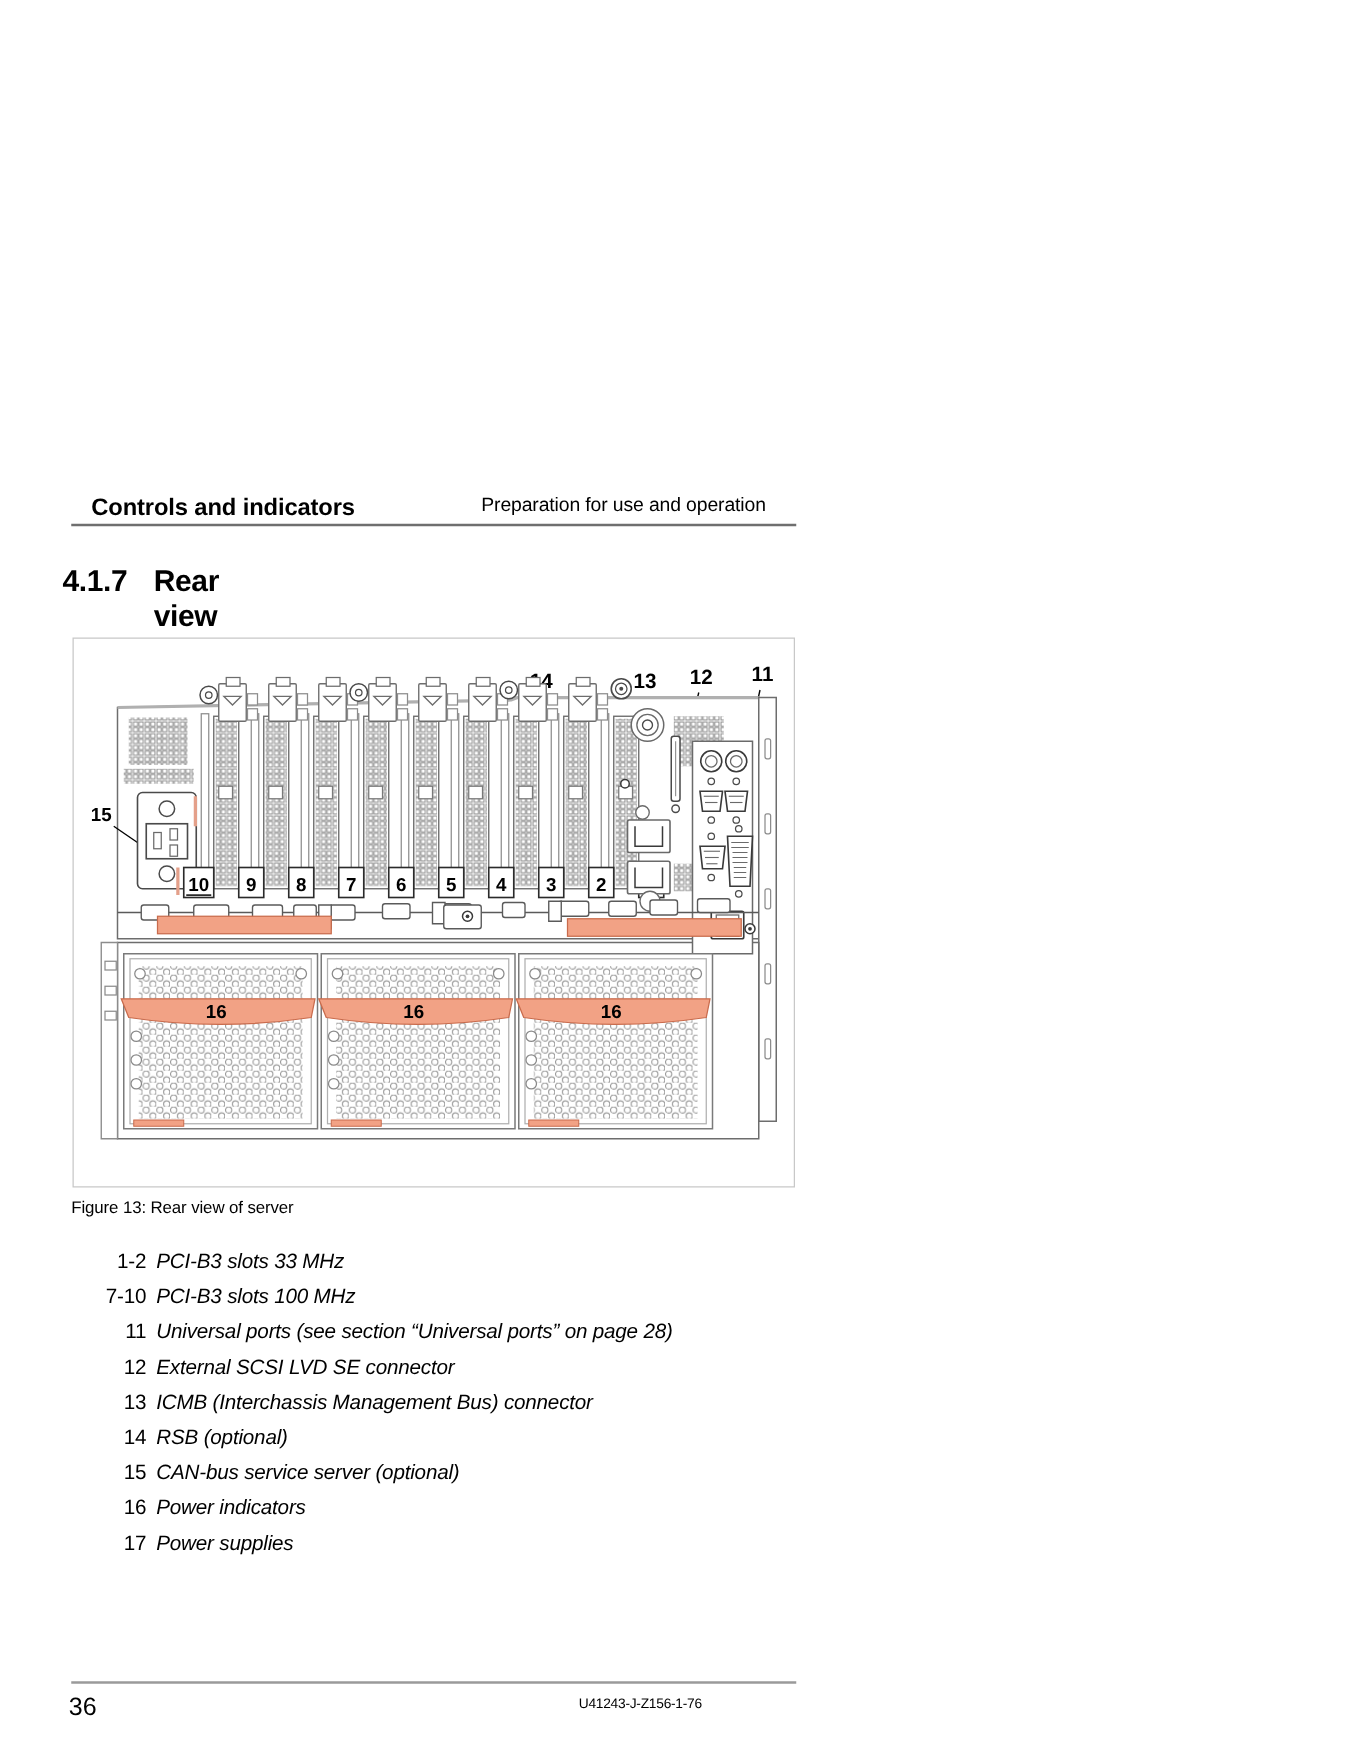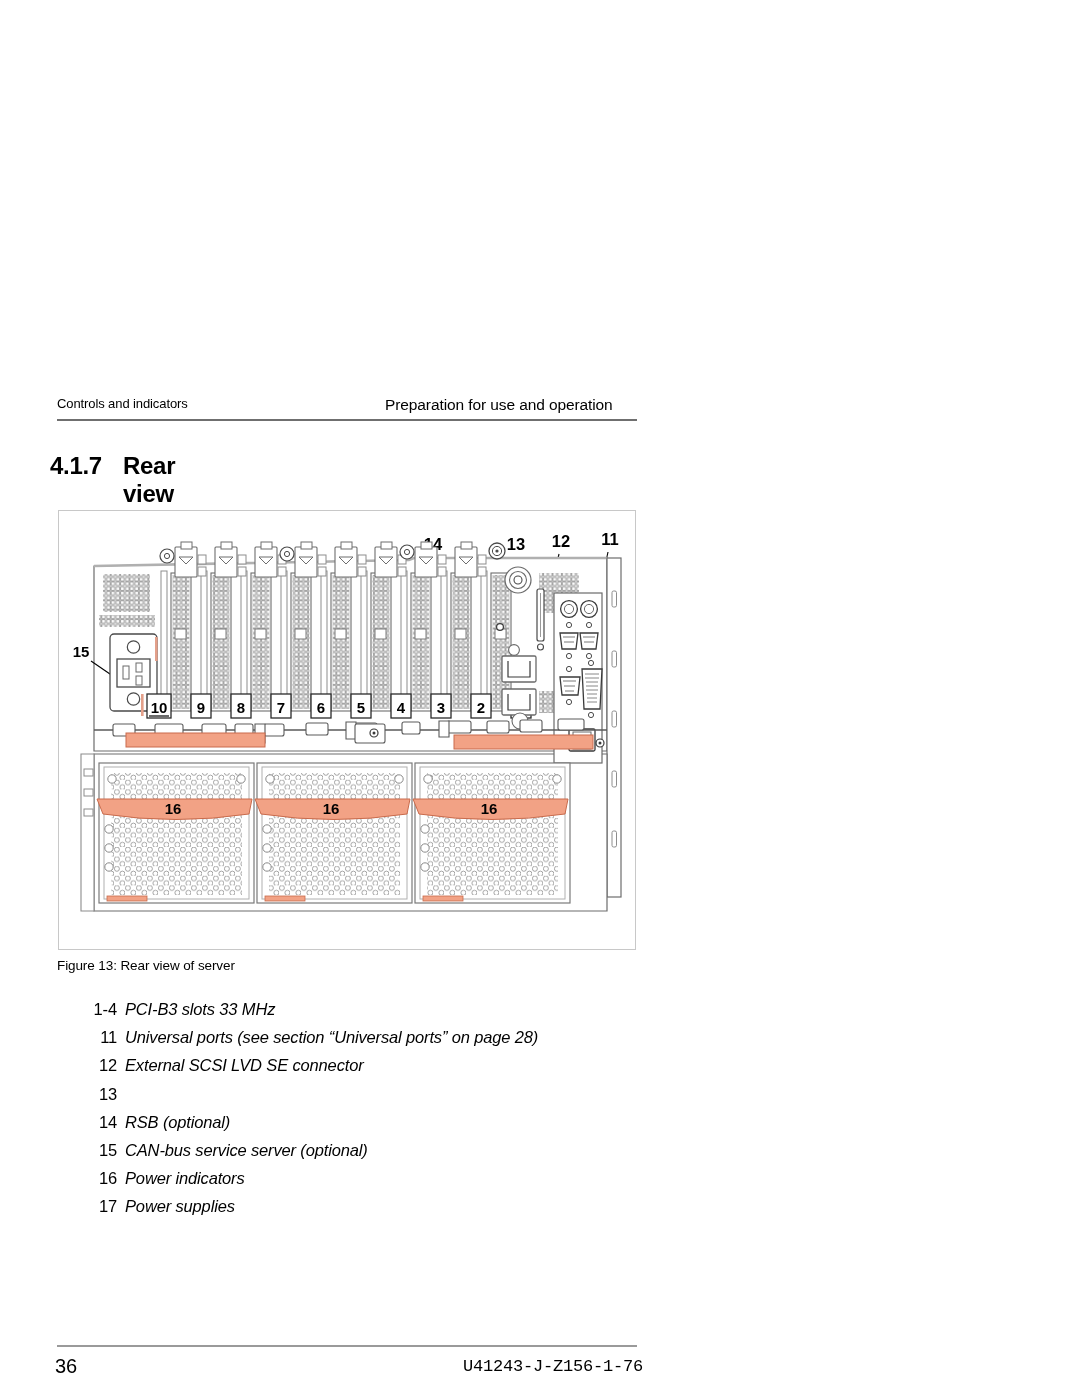--- a/index.html
+++ b/index.html
@@ -26,23 +26,23 @@
   
   .running-header {
     position: absolute;
     left: 57px;
     top: 396px;
     width: 580px;
     height: 30px;
   }
   .rh-left {
     position: absolute;
-    left: 0; top: 0;
-    font-size: 13px;
-    font-weight: normal;
+    left: 16px; top: 0;
+    font-size: 19px;
+    font-weight: bold;
     letter-spacing: -0.1px;
   }
   .rh-right {
     position: absolute;
     left: 328px; top: 0;
     font-size: 15.5px;
     font-weight: normal;
     letter-spacing: -0.1px;
   }
   .rh-rule {
@@ -141,23 +141,22 @@
   .footer-page {
     position: absolute;
     left: 55px;
     top: 1355px;
     font-size: 20px;
   }
   .footer-doc {
     position: absolute;
     left: 463px;
     top: 1357px;
-    font-size: 17px;
+    font-size: 11px;
     letter-spacing: -0.2px;
-    font-family: Liberation Mono, monospace;
   }
 </style>
 </head>
 <body>
 
 <div class="page">
 
   <div class="running-header">
     <div class="rh-left">Controls and indicators</div>
     <div class="rh-right">Preparation for use and operation</div>
@@ -590,33 +589,38 @@
         <rect x="364" y="385" width="40" height="5" fill="#F2A285" stroke="#C96B4C" stroke-width="0.8"></rect>
       </g>
 
     </svg>
   </div>
 
   <div class="figure-caption">Figure 13: Rear view of server</div>
 
   <div class="legend">
     <div class="legend-row">
-      <span class="legend-key">1-4</span>
+      <span class="legend-key">1-2</span>
       <span class="legend-val">PCI-B3 slots 33 MHz</span>
+    </div>
+    <div class="legend-row">
+      <span class="legend-key">7-10</span>
+      <span class="legend-val">PCI-B3 slots 100 MHz</span>
     </div>
     <div class="legend-row">
       <span class="legend-key">11</span>
       <span class="legend-val">Universal ports (see section “Universal ports” on page 28)</span>
     </div>
     <div class="legend-row">
       <span class="legend-key">12</span>
       <span class="legend-val">External SCSI LVD SE connector</span>
     </div>
     <div class="legend-row">
       <span class="legend-key">13</span>
+      <span class="legend-val">ICMB (Interchassis Management Bus) connector</span>
     </div>
     <div class="legend-row">
       <span class="legend-key">14</span>
       <span class="legend-val">RSB (optional)</span>
     </div>
     <div class="legend-row">
       <span class="legend-key">15</span>
       <span class="legend-val">CAN-bus service server (optional)</span>
     </div>
     <div class="legend-row">

